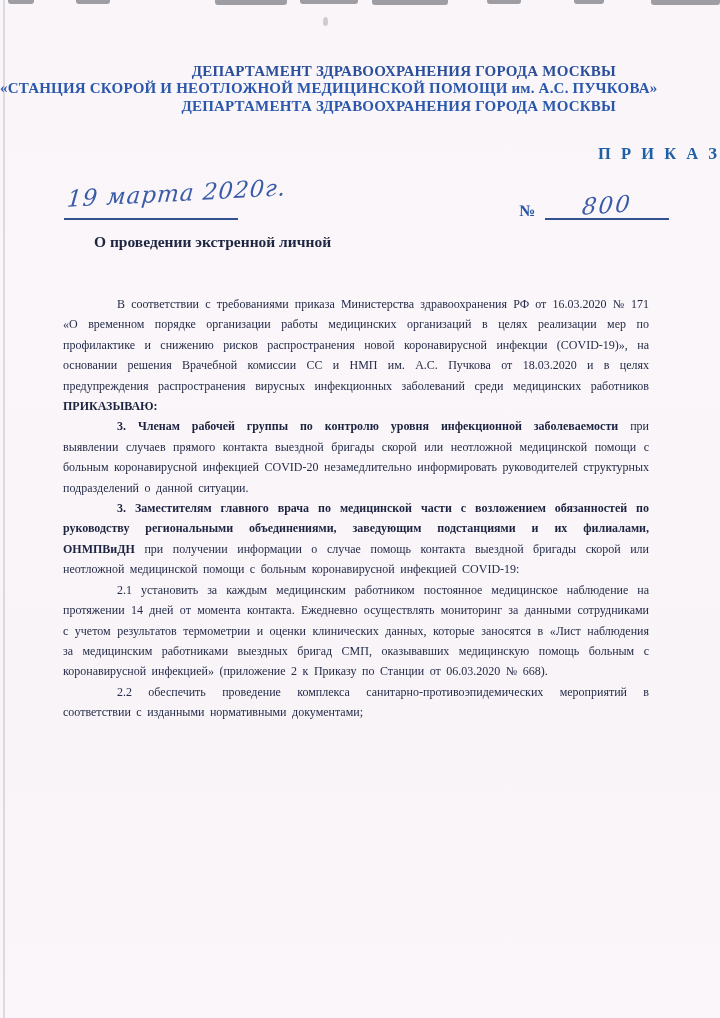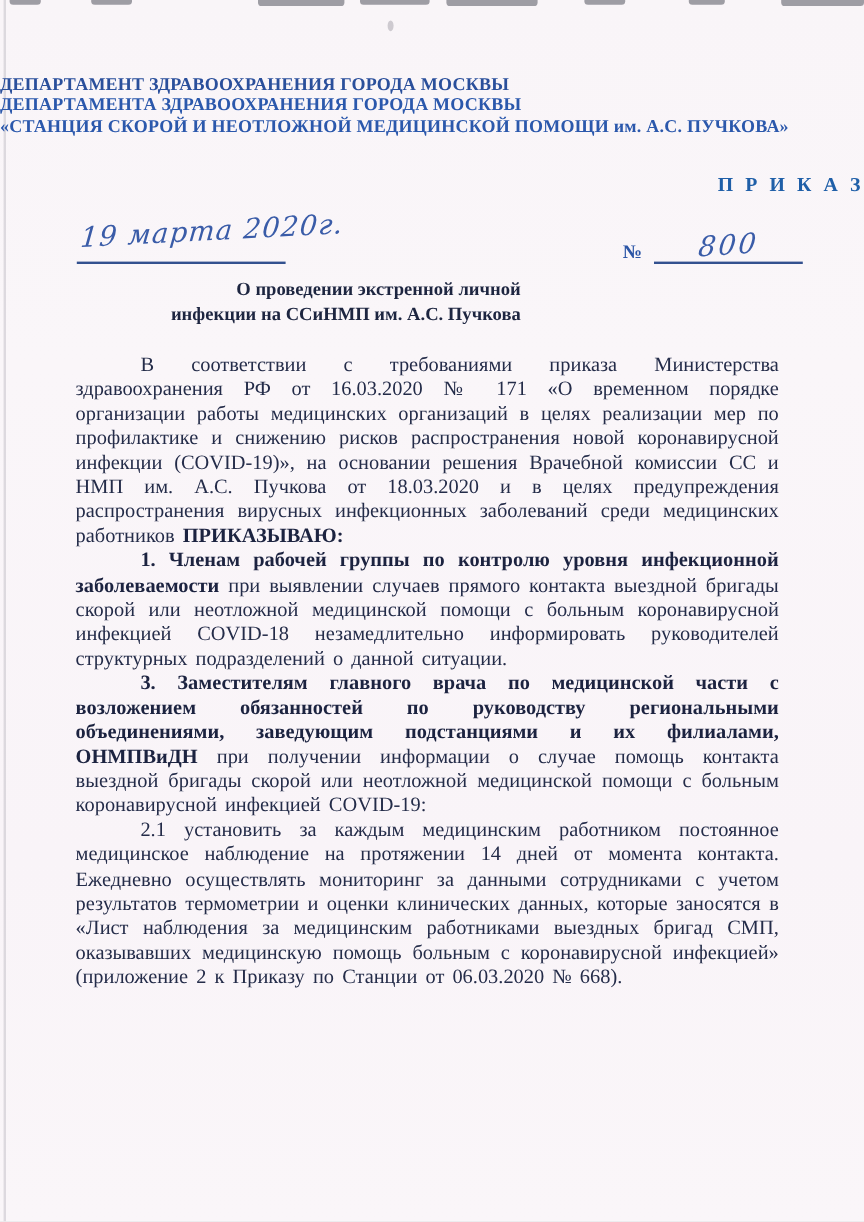--- a/index.html
+++ b/index.html
@@ -26,21 +26,21 @@
   .smudge{
     position:absolute;top:0;height:5px;border-radius:0 0 3px 3px;
     background:#54545e;opacity:.55;
   }
   .speck{
     position:absolute;left:323px;top:17px;width:5px;height:9px;border-radius:50%;
     background:#9a97a0;opacity:.45;
   }
   .letterhead{
     position:absolute;left:0;top:63px;width:616px;
-    text-align:left;font-weight:bold;color:var(--header-blue);
+    text-align:right;font-weight:bold;color:var(--header-blue);
     font-size:15px;line-height:17.4px;letter-spacing:.2px;
   }
   .letterhead div{white-space:nowrap;}
   .letterhead .ln-first{color:#2a4f9b;}
   .doc-type{
     position:absolute;left:0;top:144px;width:720px;text-align:right;
     font-weight:bold;font-size:16.5px;letter-spacing:3px;color:var(--title-blue);
   }
   .date-block{
     position:absolute;left:64px;top:186px;width:174px;height:32px;
@@ -64,25 +64,25 @@
   .num-line{
     display:inline-block;width:124px;height:26px;margin-left:10px;
     border-bottom:2px solid var(--line-blue);text-align:center;vertical-align:bottom;
   }
   .num-hand{
     display:inline-block;font-size:23px;letter-spacing:2px;
     transform:rotate(-4deg) skewX(-10deg);
   }
   .subject{
     position:absolute;left:94px;top:231px;width:340px;
-    font-weight:bold;font-size:15.5px;line-height:21px;color:#1d2540;text-align:right;
+    font-weight:bold;font-size:15.5px;line-height:21px;color:#1d2540;
   }
   .order-body{
     position:absolute;left:63px;top:294px;width:586px;
-    font-size:17px;line-height:20.4px;text-align:justify;
+    font-size:12px;line-height:20.4px;text-align:justify;
     word-spacing:2.5px;color:var(--ink);
   }
   .order-body p{margin:0;text-indent:54px;}
   .b{font-weight:bold;color:#1c2340;}
 </style>
 </head>
 <body>
 
 <div class="page">
 
@@ -92,39 +92,39 @@
   <div class="smudge" style="left:300px;width:58px;height:4px"></div>
   <div class="smudge" style="left:372px;width:76px"></div>
   <div class="smudge" style="left:487px;width:34px;height:4px"></div>
   <div class="smudge" style="left:574px;width:30px;height:4px"></div>
   <div class="smudge" style="left:651px;width:69px"></div>
   <div class="speck"></div>
   <div class="scan-edge"></div>
 
   <div class="letterhead">
     <div class="ln-first">ДЕПАРТАМЕНТ ЗДРАВООХРАНЕНИЯ ГОРОДА МОСКВЫ</div>
+    <div>«СТАНЦИЯ СКОРОЙ И НЕОТЛОЖНОЙ МЕДИЦИНСКОЙ ПОМОЩИ им. А.С. ПУЧКОВА»</div>
     <div>ДЕПАРТАМЕНТА ЗДРАВООХРАНЕНИЯ ГОРОДА МОСКВЫ</div>
-    <div>«СТАНЦИЯ СКОРОЙ И НЕОТЛОЖНОЙ МЕДИЦИНСКОЙ ПОМОЩИ им. А.С. ПУЧКОВА»</div>
   </div>
 
   <div class="doc-type">П Р И К А З</div>
 
   <div class="date-block">
     <span class="hand date-hand">19 марта 2020г.</span>
   </div>
 
   <div class="num-block">
     <span class="num-sign">№</span><span class="num-line"><span class="hand num-hand">800</span></span>
   </div>
 
   <div class="subject">
     <div>О проведении экстренной личной</div>
-    <div>инфекции на ССиНМП им. А.С. Пучкова</div>
   </div>
 
   <div class="order-body">
     <p><span>В соответствии с требованиями приказа Министерства здравоохранения РФ от 16.03.2020 № 171 «О временном порядке организации работы медицинских организаций в целях реализации мер по профилактике и снижению рисков распространения новой коронавирусной инфекции (COVID-19)», на основании решения Врачебной комиссии СС и НМП им. А.С. Пучкова от 18.03.2020 и в целях предупреждения распространения вирусных инфекционных заболеваний среди медицинских работников </span><span class="b">ПРИКАЗЫВАЮ:</span></p>
-    <p><span class="b">1. Членам рабочей группы по контролю уровня инфекционной заболеваемости </span><span>при выявлении случаев прямого контакта выездной бригады скорой или неотложной медицинской помощи с больным коронавирусной инфекцией COVID-18 незамедлительно информировать руководителей структурных подразделений о данной ситуации.</span></p>
+    <p><span class="b">3. Членам рабочей группы по контролю уровня инфекционной заболеваемости </span><span>при выявлении случаев прямого контакта выездной бригады скорой или неотложной медицинской помощи с больным коронавирусной инфекцией COVID-20 незамедлительно информировать руководителей структурных подразделений о данной ситуации.</span></p>
     <p><span class="b">3. Заместителям главного врача по медицинской части с возложением обязанностей по руководству региональными объединениями, заведующим подстанциями и их филиалами, ОНМПВиДН </span><span>при получении информации о случае помощь контакта выездной бригады скорой или неотложной медицинской помощи с больным коронавирусной инфекцией COVID-19:</span></p>
     <p>2.1 установить за каждым медицинским работником постоянное медицинское наблюдение на протяжении 14 дней от момента контакта. Ежедневно осуществлять мониторинг за данными сотрудниками с учетом результатов термометрии и оценки клинических данных, которые заносятся в «Лист наблюдения за медицинским работниками выездных бригад СМП, оказывавших медицинскую помощь больным с коронавирусной инфекцией» (приложение 2 к Приказу по Станции от 06.03.2020 № 668).</p>
+    <p>2.2 обеспечить проведение комплекса санитарно-противоэпидемических мероприятий в соответствии с изданными нормативными документами;</p>
   </div>
 
 </div>
 
 </body></html>

